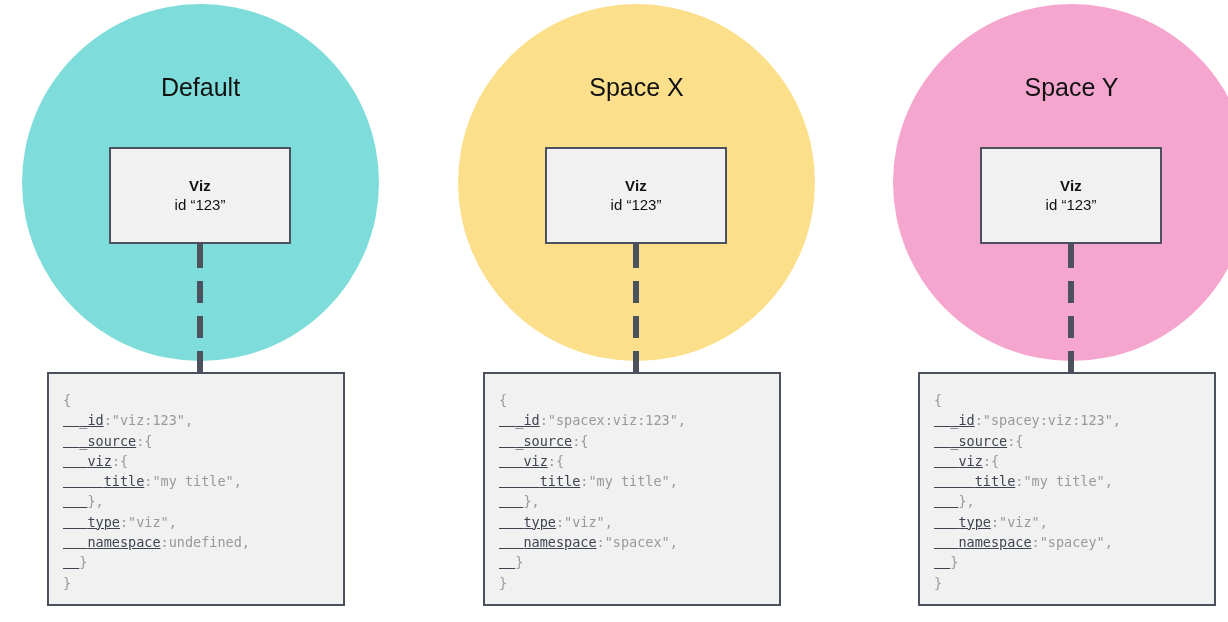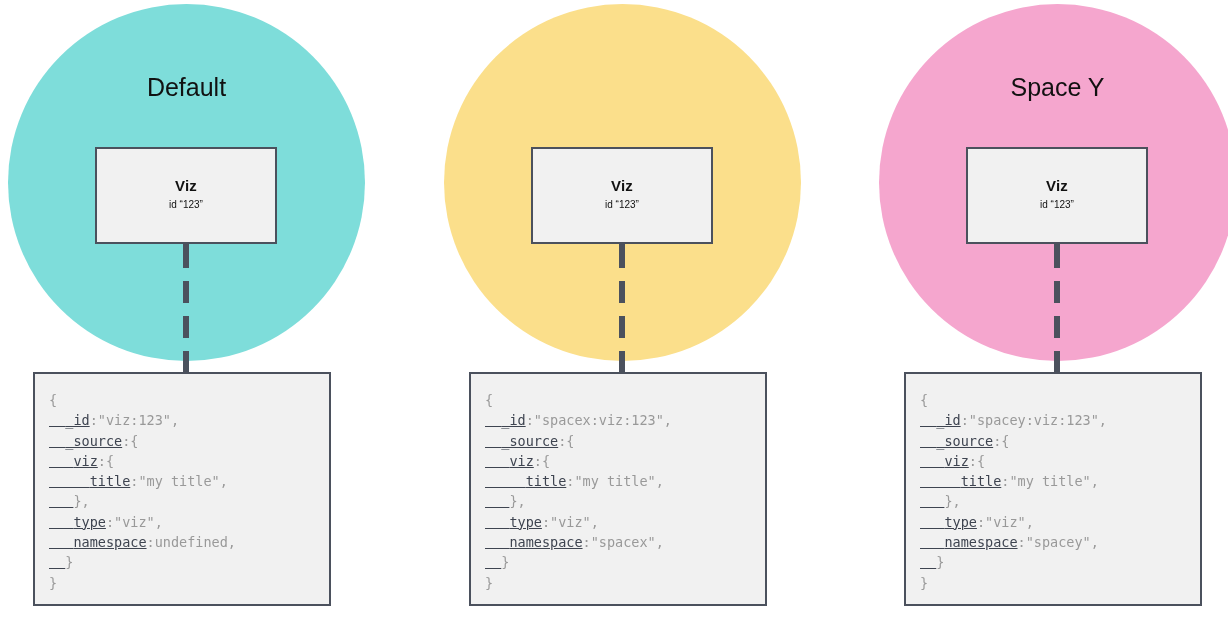--- a/index.html
+++ b/index.html
@@ -10,21 +10,21 @@
   body {
     width: 1228px;
     height: 622px;
     position: relative;
     overflow: hidden;
     font-family: "Liberation Sans", sans-serif;
   }
 
   #stage {
     position: absolute;
-    left: 0; top: 0;
+    left: 14px; top: 0;
     width: 1108px;
     height: 622px;
   }
 
   
   .column {
     position: absolute;
     top: 0;
     width: 400px;
     height: 622px;
@@ -72,21 +72,21 @@
     justify-content: center;
   }
   .viz-title {
     font-size: 15px;
     font-weight: bold;
     color: #111111;
     line-height: 19px;
     letter-spacing: 0.2px;
   }
   .viz-sub {
-    font-size: 10px;
+    font-size: 15px;
     color: #111111;
     line-height: 20px;
   }
 
   
   .connector {
     position: absolute;
     left: 196px;
     top: 244px;
     width: 6px;
@@ -147,20 +147,21 @@
 <span class="k">     </span><span class="k">title</span><span class="p">:</span><span class="s">"my title"</span><span class="p">,</span>
 <span class="k">   </span><span class="b">}</span><span class="p">,</span>
 <span class="k">   </span><span class="k">type</span><span class="p">:</span><span class="s">"viz"</span><span class="p">,</span>
 <span class="k">   </span><span class="k">namespace</span><span class="p">:</span><span class="s">undefined</span><span class="p">,</span>
 <span class="k">  </span><span class="b">}</span>
 <span class="b">}</span></pre>
       </div>
     </div>
     <div class="column col-1">
       <div class="space-circle" style="background: rgb(251, 223, 139);"></div>
+      <div class="space-label">Space X</div>
       <div class="connector"></div>
       <div class="viz-box">
         <div class="viz-title">Viz</div>
         <div class="viz-sub">id “123”</div>
       </div>
       <div class="code-box">
         <pre><span class="b">{</span>
 <span class="k">  </span><span class="k">_id</span><span class="p">:</span><span class="s">"spacex:viz:123"</span><span class="p">,</span>
 <span class="k">  </span><span class="k">_source</span><span class="p">:</span><span class="b">{</span>
 <span class="k">   </span><span class="k">viz</span><span class="p">:</span><span class="b">{</span>

